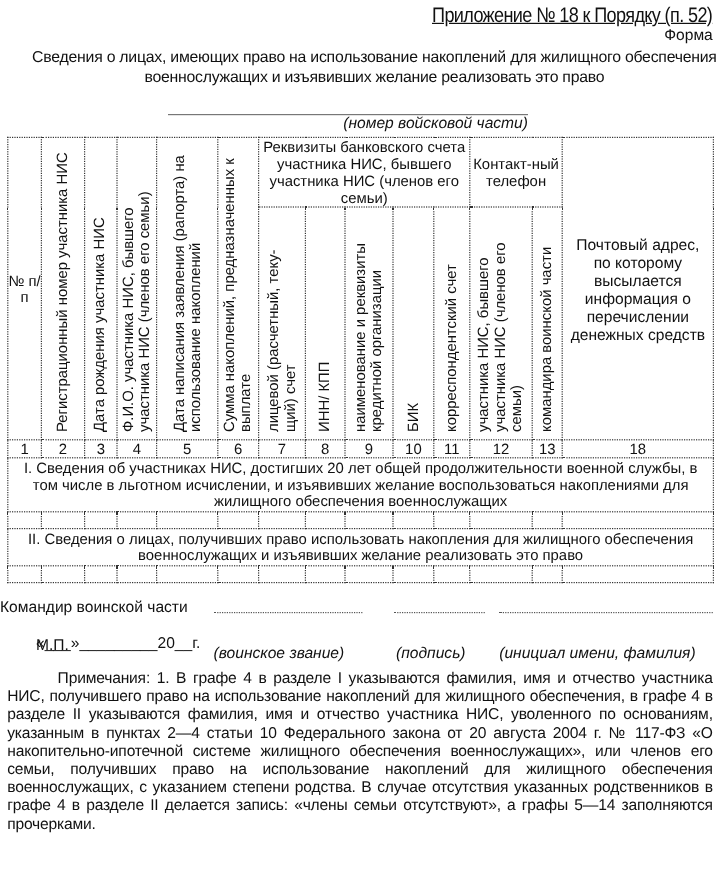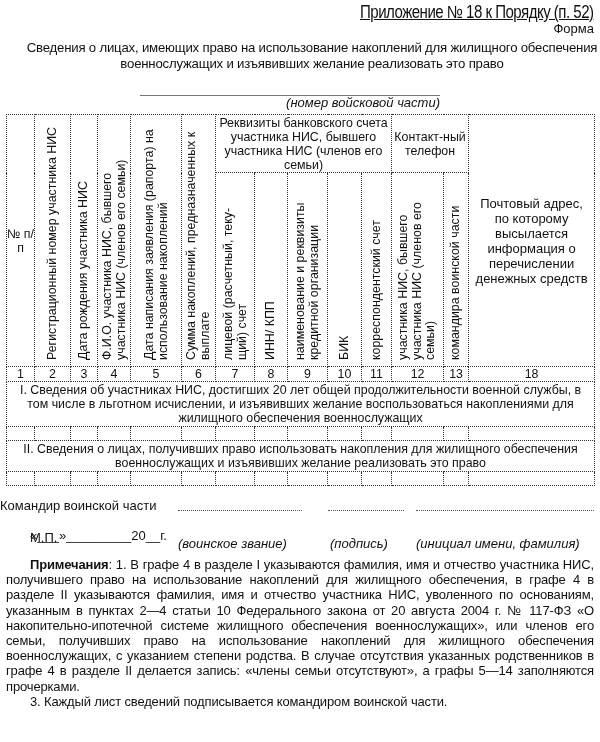--- a/index.html
+++ b/index.html
@@ -20,21 +20,21 @@
   .section-title { font-weight:normal; font-size:13px; line-height:16px; padding:1px 2px !important; }
   .empty td { height:13px; }
 
   .commander { left:0; top:498px; font-size:13px; white-space:nowrap; }
   .sig-line { border-top:1px dotted #555; }
   .sig-cap { font-style:italic; font-size:13px; top:514px; white-space:nowrap;margin-top:22px; }
   .mp { left:30px; top:530px; font-size:13px; }
   .date { left:30px; top:528px; font-size:13px; }
   .notes { left:6px; width:588px; top:557px; font-size:13px; line-height:15.2px; text-align:justify; letter-spacing:-0.15px; }
   .notes p { margin:0; text-indent:24px; }
-  .notes b { font-weight:bold; }
+  .notes b { font-weight:normal;margin-left:18px; }
 </style>
 </head>
 <body>
 
 <div class="abs appendix">Приложение № 18 к Порядку (п. 52)</div>
 <div class="abs forma">Форма</div>
 <div class="abs title">Сведения о лицах, имеющих право на использование накоплений для жилищного обеспечения военнослужащих и изъявивших желание реализовать это право</div>
 <div class="abs unit-line"></div>
 <div class="abs unit-caption">(номер войсковой части)</div>
 
@@ -162,14 +162,13 @@
 <div class="abs sig-line" style="left:328px;top:510px;width:76px;"></div>
 <div class="abs sig-line" style="left:416px;top:510px;width:178px;"></div>
 <div class="abs sig-cap" style="left:178px;">(воинское звание)</div>
 <div class="abs sig-cap" style="left:330px;">(подпись)</div>
 <div class="abs sig-cap" style="left:416px;">(инициал имени, фамилия)</div>
 <div class="abs mp">М.П.</div>
 <div class="abs date">«___»_________20__г.</div>
 
 <div class="abs notes">
   <p><b>Примечания</b><span>: 1. В графе 4 в разделе I указываются фамилия, имя и отчество участника НИС, получившего право на использование накоплений для жилищного обеспечения, в графе 4 в разделе II указываются фамилия, имя и отчество участника НИС, уволенного по основаниям, указанным в пунктах 2—4 статьи 10 Федерального закона от 20 августа 2004 г. № 117-ФЗ «О накопительно-ипотечной системе жилищного обеспечения военнослужащих», или членов его семьи, получивших право на использование накоплений для жилищного обеспечения военнослужащих, с указанием степени родства. В случае отсутствия указанных родственников в графе 4 в разделе II делается запись: «члены семьи отсутствуют», а графы 5—14 заполняются прочерками.</span></p>
-  <p>3. Каждый лист сведений подписывается командиром воинской части.</p>
 </div>
 
 </body></html>

